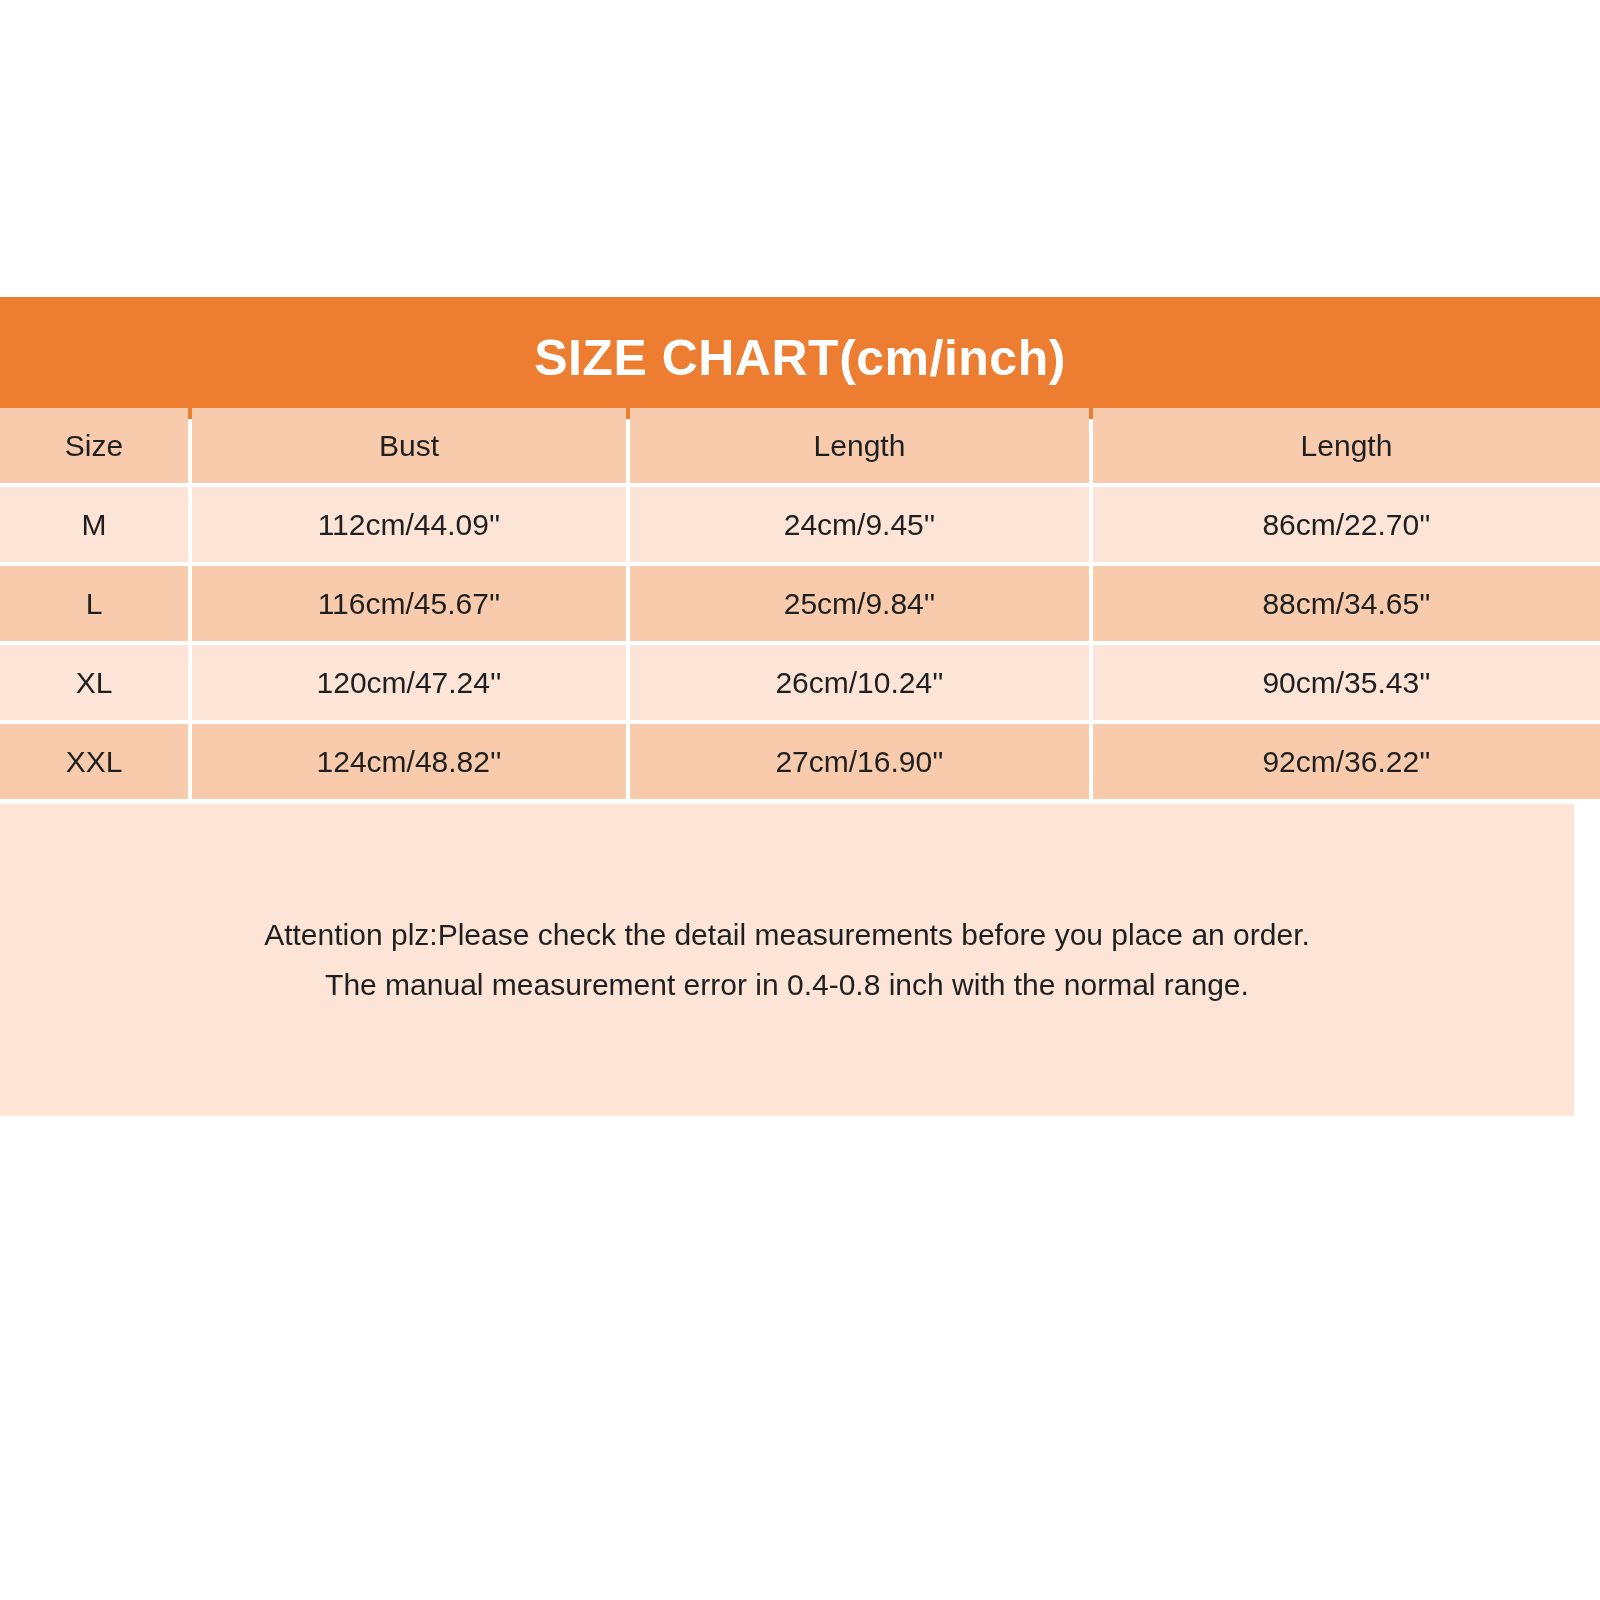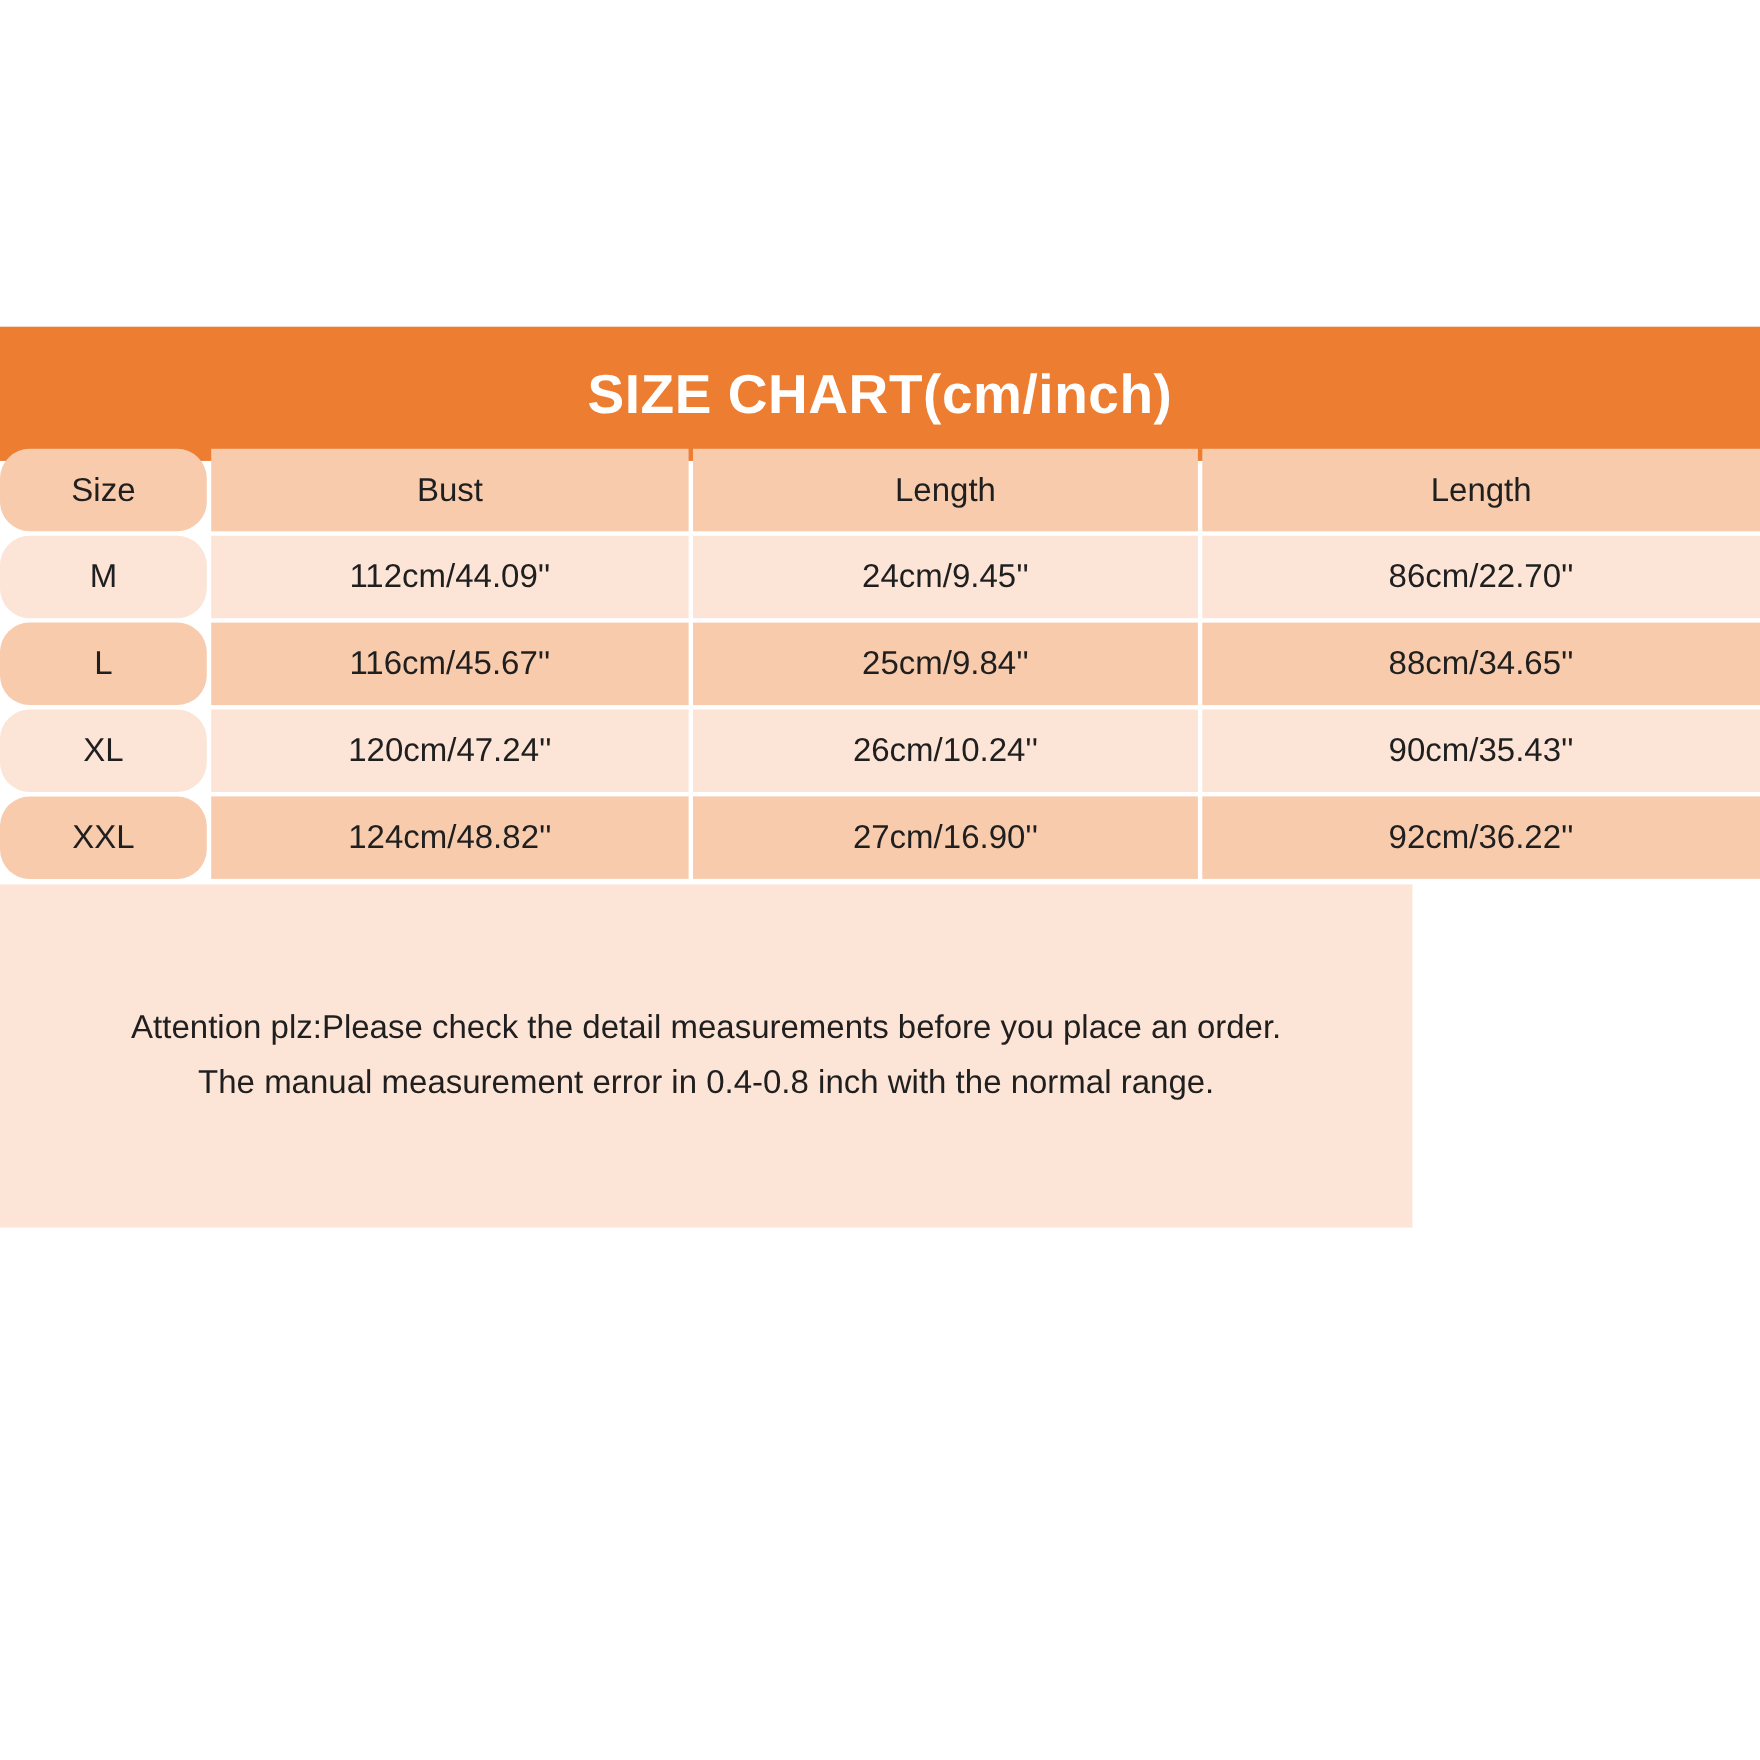--- a/index.html
+++ b/index.html
@@ -40,29 +40,29 @@
     gap:4px;
     margin-bottom:4px;
     height:75px;
   }
   .tcell{
     display:flex;align-items:center;justify-content:center;
     color:var(--cell-text);
     font-size:30px;
     height:100%;
   }
-  .col-size{width:188px;border-radius:27px;}
+  .col-size{width:188px;}
   .col-bust{width:434px;}
   .col-sleeve{width:459px;}
   .col-length{width:447px;flex:1;}
   .shade-dark .tcell{background:var(--row-dark-bg);}
   .shade-light .tcell{background:var(--row-light-bg);}
   .note-section{
     position:absolute;left:0;top:804px;
-    width:1284px;height:312px;
+    width:1574px;height:312px;
     background:var(--row-light-bg);
     display:flex;flex-direction:column;
     align-items:center;justify-content:center;
     gap:2px;
   }
   .note-section p{
     margin:0;
     color:var(--cell-text);
     font-size:30px;
     line-height:48px;

